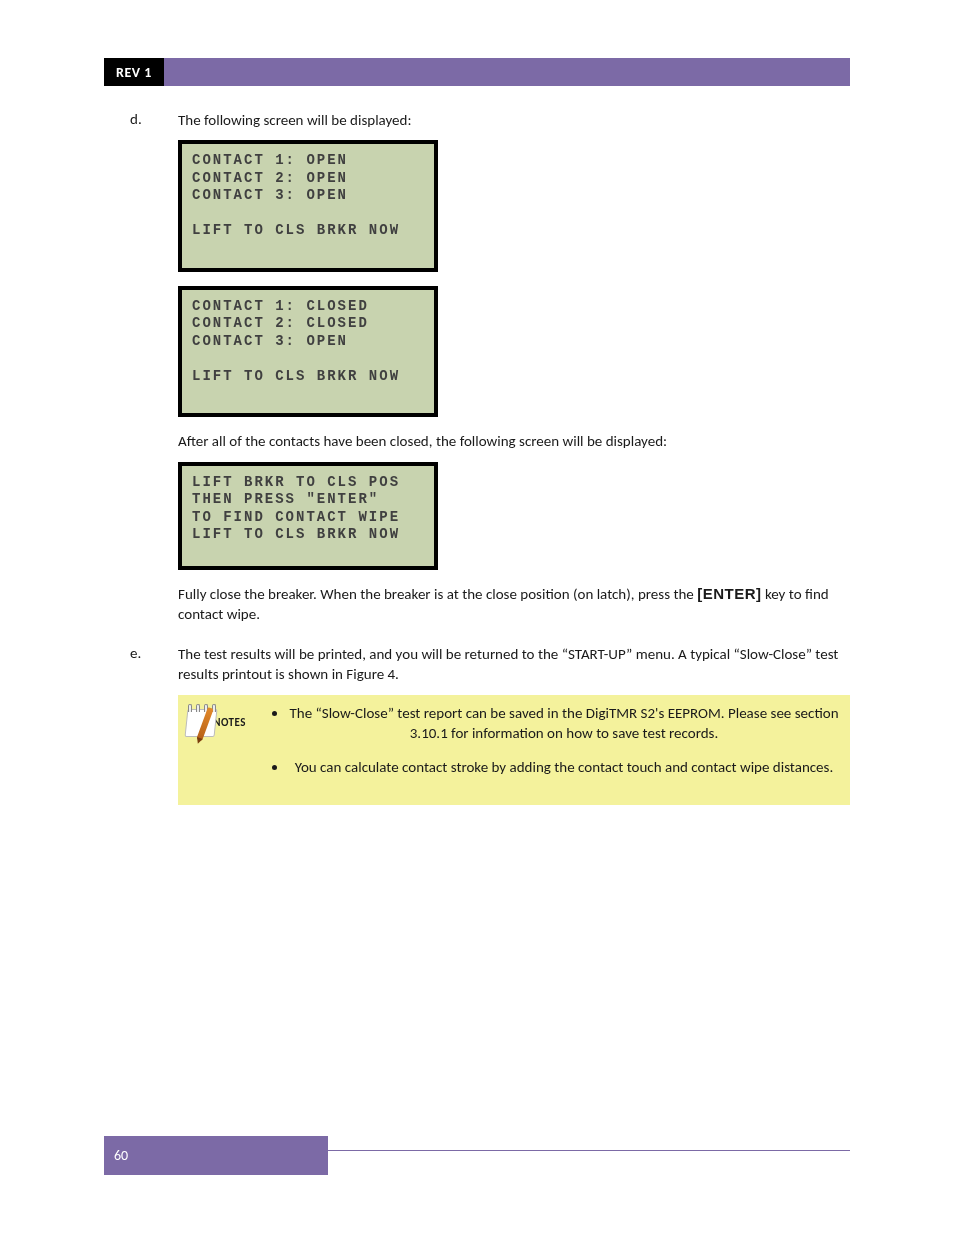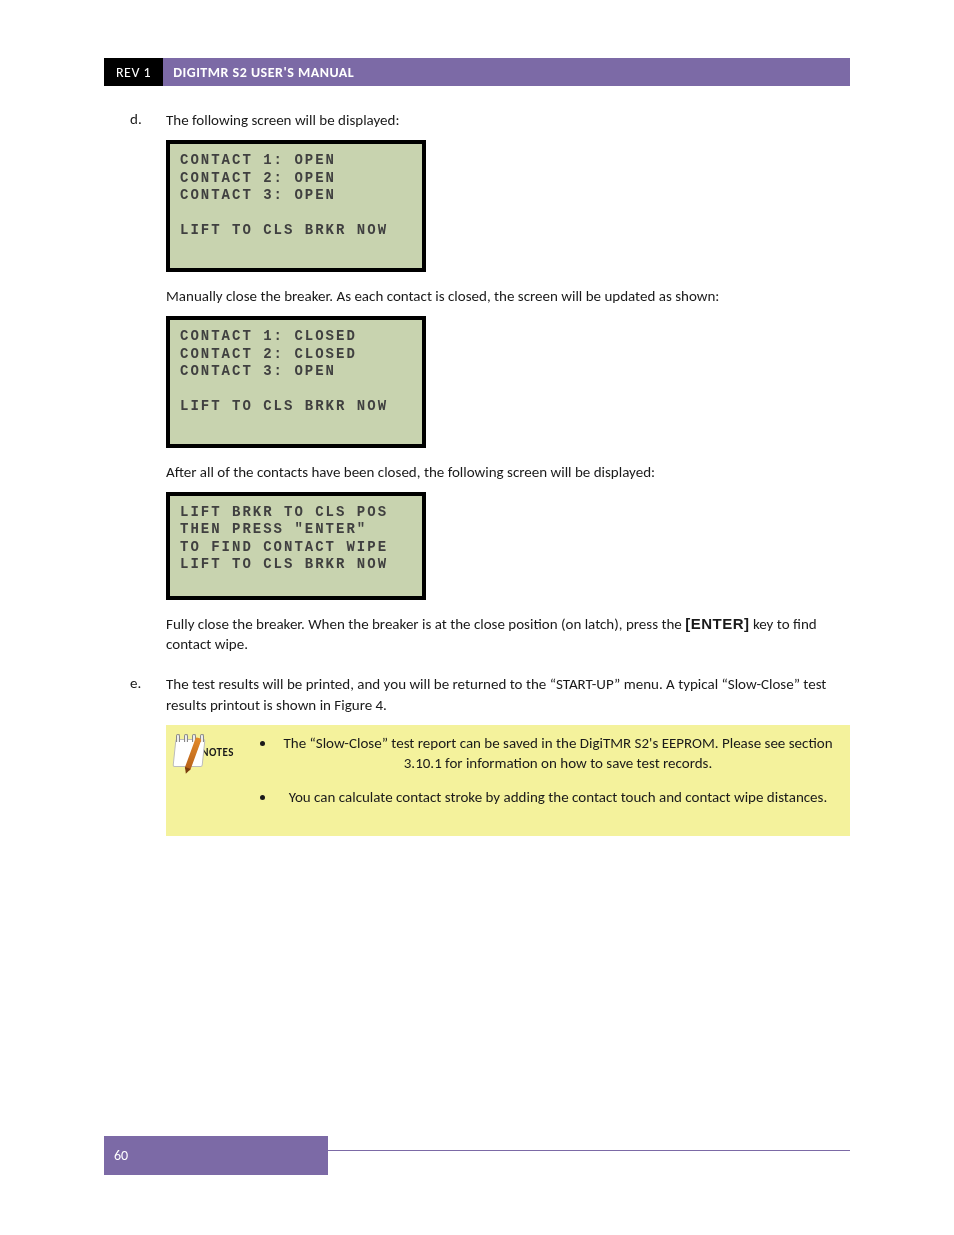--- a/index.html
+++ b/index.html
@@ -1,29 +1,29 @@
 <!DOCTYPE html>
 <html><head>
 <meta charset="utf-8">
 <style>
   * { box-sizing: border-box; margin: 0; padding: 0; }
   html, body { width: 954px; height: 1235px; background: #fff; font-family: Calibri, "Segoe UI", Arial, sans-serif; color: #1a1a1a; }
   .page { position: relative; width: 954px; height: 1235px; }
 
   
   .header-bar { position: absolute; top: 58px; left: 104px; right: 104px; height: 28px; background: #7c6aa6; display: flex; align-items: stretch; }
-  .rev-box { background: #000; color: #fff; font-weight: 400; font-size: 14px; display: flex; align-items: center; padding: 0 12px; letter-spacing: .5px; }
+  .rev-box { background: #000; color: #fff; font-weight: 700; font-size: 14px; display: flex; align-items: center; padding: 0 12px; letter-spacing: .5px; }
   .title-box { color: #fff; font-weight: 700; font-size: 14px; display: flex; align-items: center; padding: 0 10px; letter-spacing: .5px; }
 
   
   .body { position: absolute; top: 110px; left: 130px; right: 104px; }
 
   .list-item { display: flex; gap: 18px; margin-bottom: 10px; }
   .list-marker { width: 18px; flex: 0 0 18px; font-size: 15px; }
-  .list-body { flex: 1 1 auto; }
+  .list-body { flex: 1 1 auto; margin-left: 12px; }
 
   .para { font-size: 15px; line-height: 1.35; margin-bottom: 10px; }
 
   .lcd {
     width: 260px;
     border: 4px solid #000;
     background: #c8d3af;
     padding: 8px 10px 28px 10px;
     margin: 2px 0 14px 0;
     font-family: "Courier New", monospace;
@@ -61,37 +61,35 @@
   .footer-line { position: absolute; left: 104px; right: 104px; bottom: 84px; height: 1px; background: #7c6aa6; }
   .page-num-box { position: absolute; left: 104px; bottom: 60px; height: 39px; width: 224px; background: #7c6aa6; color: #fff; display: flex; align-items: center; padding-left: 10px; font-size: 14px; }
 </style>
 </head>
 <body>
 
 <div class="page">
 
   <div class="header-bar">
     <div class="rev-box">REV 1</div>
-    <div class="title-box">DIGITMR S2 USER'S MANUAL</div>
   </div>
 
   <div class="body">
 
     <div class="list-item">
       <div class="list-marker">d.</div>
       <div class="list-body">
         <p class="para">The following screen will be displayed:</p>
 
         <div class="lcd">CONTACT 1: OPEN
 CONTACT 2: OPEN
 CONTACT 3: OPEN
 
 LIFT TO CLS BRKR NOW</div>
 
-        <p class="para">Manually close the breaker. As each contact is closed, the screen will be updated as shown:</p>
 
         <div class="lcd">CONTACT 1: CLOSED
 CONTACT 2: CLOSED
 CONTACT 3: OPEN
 
 LIFT TO CLS BRKR NOW</div>
 
         <p class="para">After all of the contacts have been closed, the following screen will be displayed:</p>
 
         <div class="lcd tight">LIFT BRKR TO CLS POS

